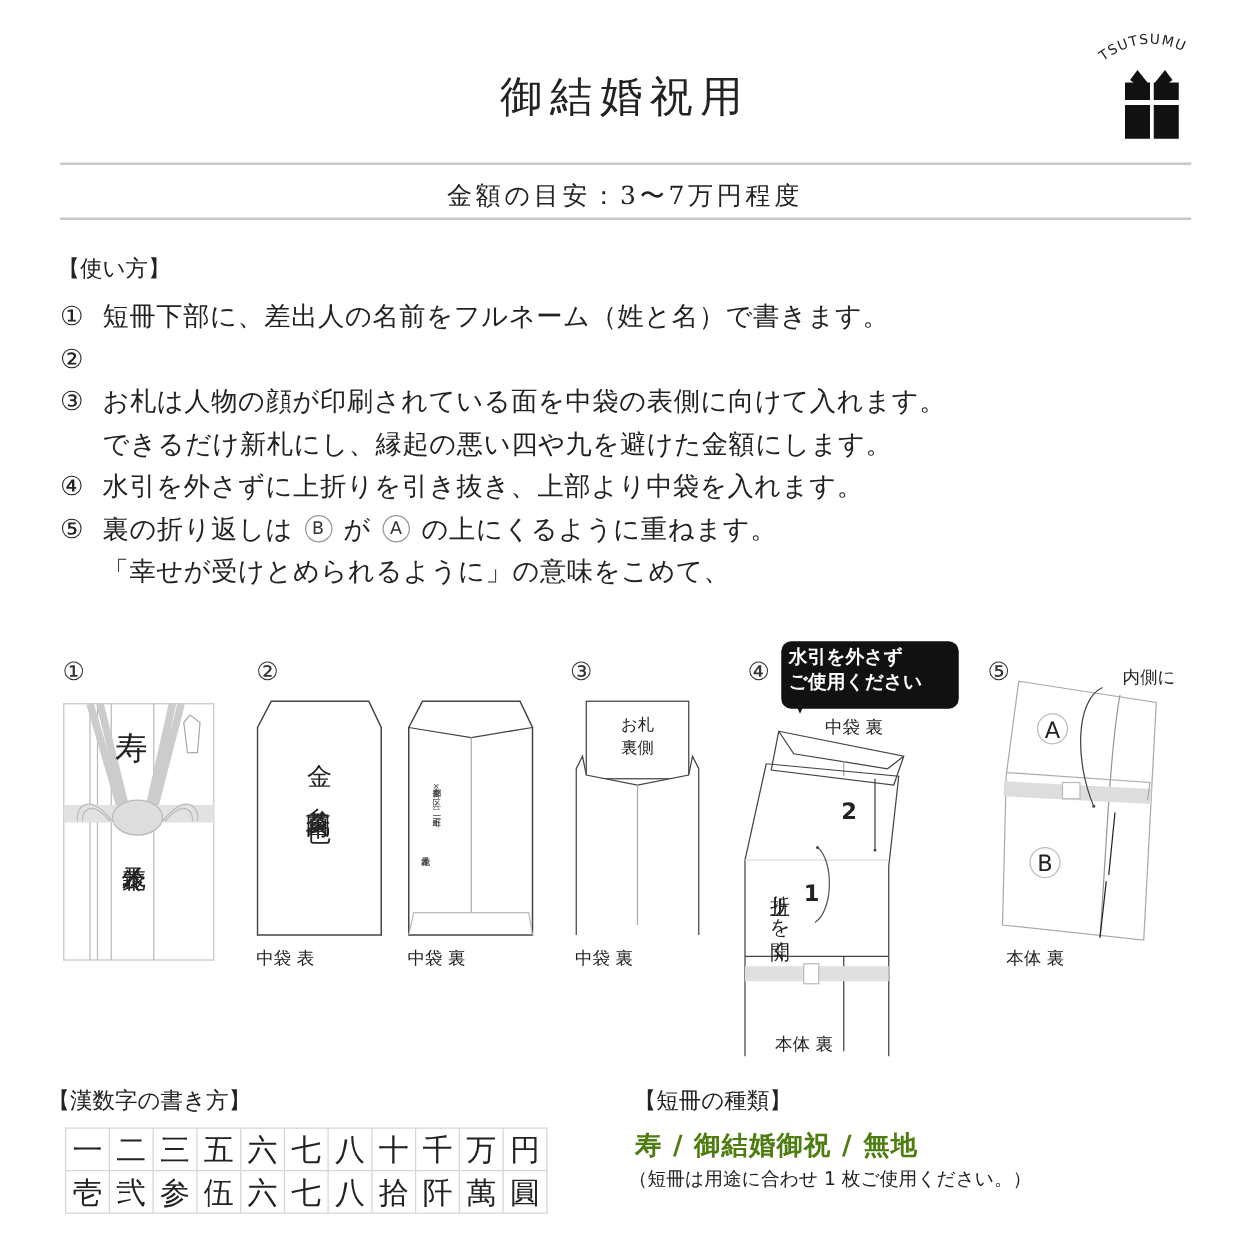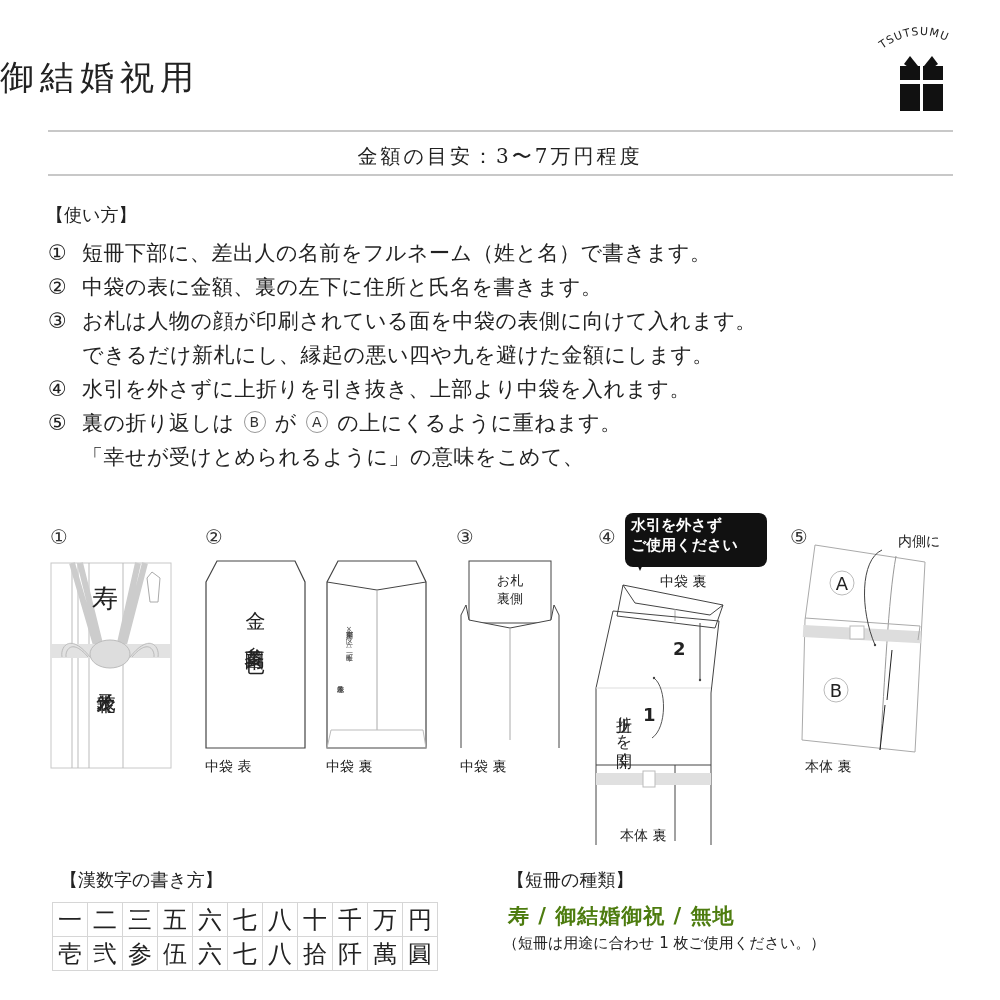--- a/index.html
+++ b/index.html
@@ -1,19 +1,19 @@
 <!DOCTYPE html>
 <html><head>
 <meta charset="utf-8">
 <style>
   html, body { margin:0; padding:0; background:#fff; }
   body { width:1000px; height:1000px; position:relative; overflow:hidden;
          font-family:"DejaVu Sans", sans-serif; color:#222; }
   .abs { position:absolute; }
-  .title { left:0; width:1000px; top:55px; text-align:left; font-family:"DejaVu Serif", serif;
+  .title { left:0; width:1000px; top:55px; text-align:center; font-family:"DejaVu Serif", serif;
            font-size:34px; letter-spacing:6px; color:#222; }
   .hr { left:48px; width:905px; height:2px; background:#c8c8c8; }
   .subtitle { left:0; width:1000px; top:143px; text-align:center; font-family:"DejaVu Serif", serif;
               font-size:20px; letter-spacing:3px; color:#222; }
   .logo { left:866px; top:16px; width:110px; height:100px; }
   .section-h { font-size:18px; color:#222; }
   .steps { left:48px; top:236px; width:900px; }
   .step { display:flex; font-size:21px; line-height:34px; margin-bottom:0px; color:#222; letter-spacing:0.5px; }
   .step .num { width:34px; flex:none; }
   .step .lines { display:flex; flex-direction:column; }
@@ -59,23 +59,20 @@
 
 <div class="abs steps">
   <div class="step">
     <span class="num">①</span>
     <span class="lines">
         <span>短冊下部に、差出人の名前をフルネーム（姓と名）で書きます。</span>
       </span>
   </div>
   <div class="step">
     <span class="num">②</span>
-    <span class="lines">
-        <span>中袋の表に金額、裏の左下に住所と氏名を書きます。</span>
-      </span>
   </div>
   <div class="step">
     <span class="num">③</span>
     <span class="lines">
       <span>お札は人物の顔が印刷されている面を中袋の表側に向けて入れます。</span>
       <span>できるだけ新札にし、縁起の悪い四や九を避けた金額にします。</span>
     </span>
   </div>
   <div class="step">
     <span class="num">④</span>
@@ -198,21 +195,21 @@
     <path d="M82,10 C60,20 60,70 75,105" fill="none" stroke="#444"></path>
     <circle cx="75" cy="105" r="1.2" fill="#444"></circle>
     <circle cx="42" cy="43" r="12" fill="#fff" stroke="#bbb"></circle>
     <text x="42" y="50" font-size="18" text-anchor="middle" fill="#222">A</text>
     <circle cx="36" cy="150" r="12" fill="#fff" stroke="#bbb"></circle>
     <text x="36" y="157" font-size="18" text-anchor="middle" fill="#222">B</text>
   </svg>
 </div>
 <div class="abs cap" style="left:805px; top:758px; width:80px;">本体 裏</div>
 
-<div class="abs section-h" style="left:60px; top:868px;">【漢数字の書き方】</div>
+<div class="abs section-h" style="left:38px; top:868px;">【漢数字の書き方】</div>
 <div class="abs" style="left:52px; top:902px;">
   <table class="kanji-table">
     <tbody>
         <tr>
       <td>一</td>
       <td>二</td>
       <td>三</td>
       <td>五</td>
       <td>六</td>
       <td>七</td>

